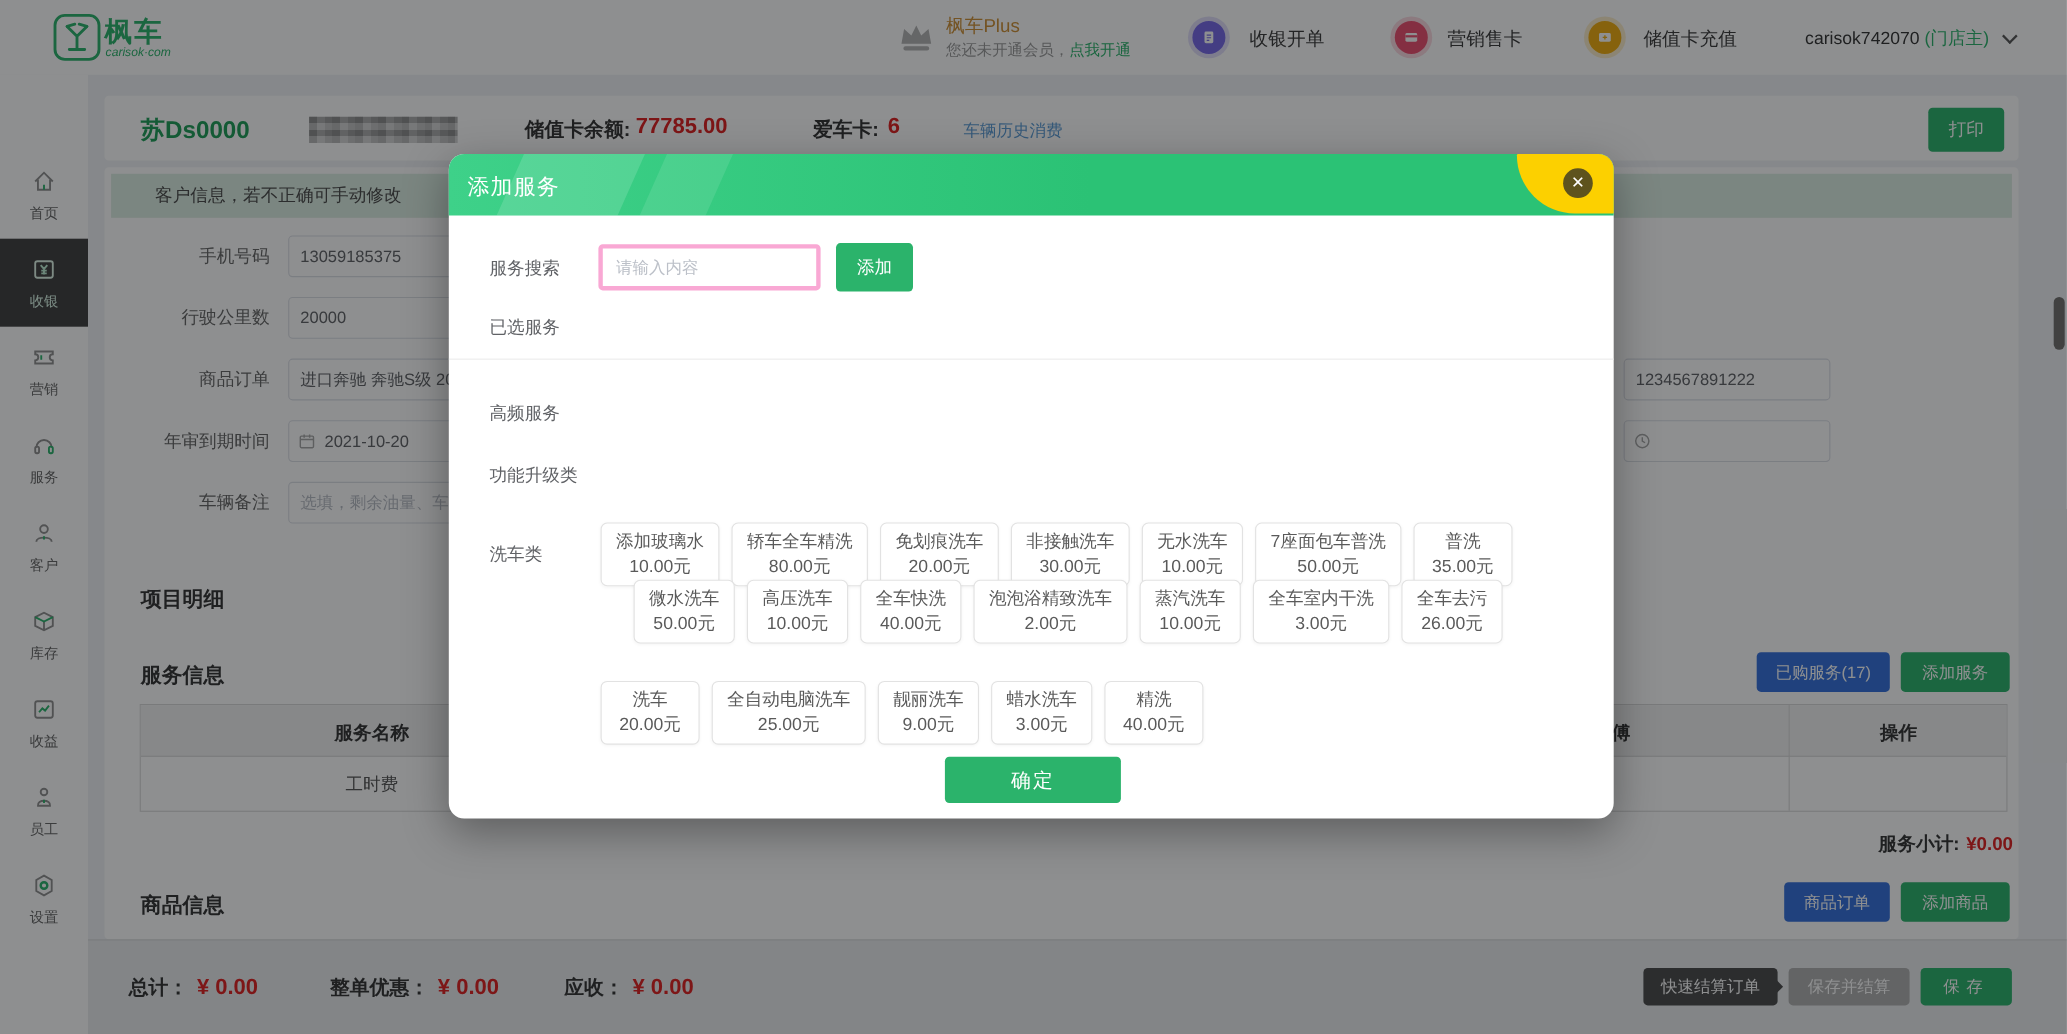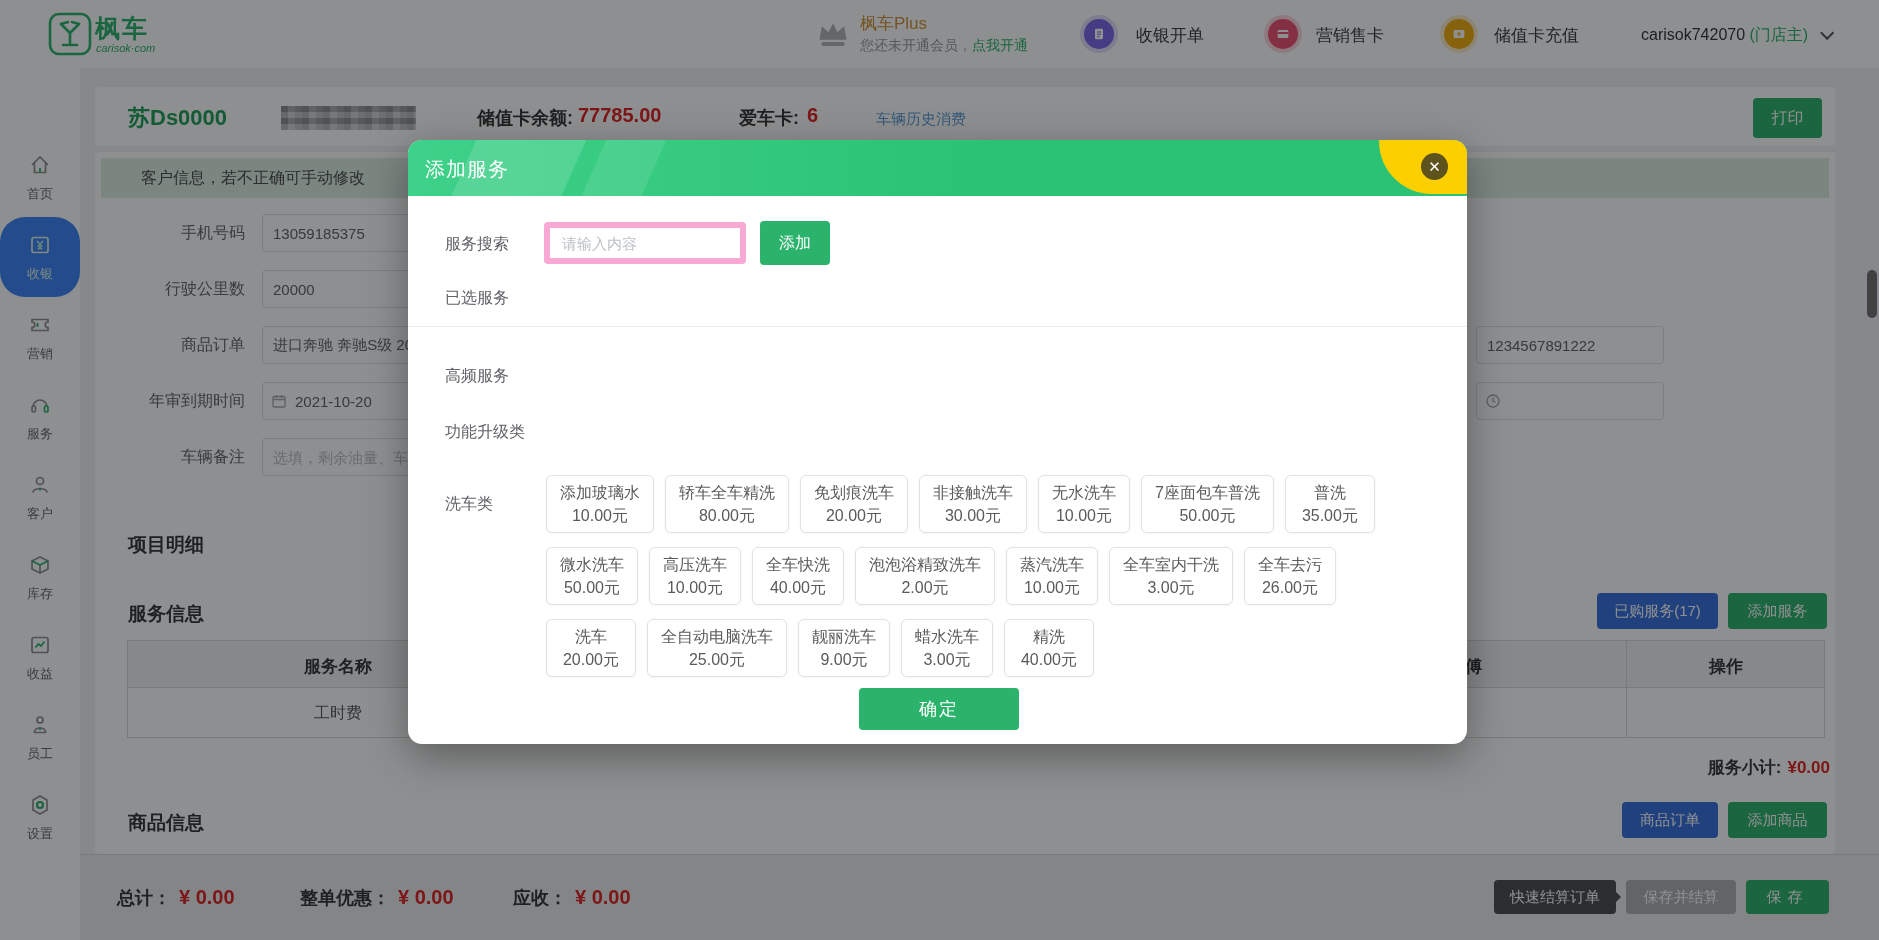--- a/index.html
+++ b/index.html
@@ -16,21 +16,21 @@
   .hmenu-label{font-size:17px;color:#3a3a3a;}
   .hcircle{width:30px;height:30px;border-radius:50%;display:flex;align-items:center;justify-content:center;}
   .user-name{font-size:16px;color:#333;}
   .user-role{color:#2bb36b;}
   .chev{display:inline-block;width:8px;height:8px;border-right:2px solid #555;border-bottom:2px solid #555;transform:rotate(45deg) translateY(-3px);margin-left:7px;}
   
   .sidebar{left:0;top:68px;width:80px;height:872px;background:#ffffff;z-index:4;}
   .side-item{position:absolute;left:0;width:80px;height:80px;text-align:center;cursor:pointer;}
   .side-item .lbl{position:absolute;left:0;right:0;top:48px;font-size:13px;color:#666;}
   .side-item .ic{position:absolute;left:28px;top:16px;width:24px;height:24px;}
-  .side-item.active{background:#3b82f6;border-radius:25px;}
+  .side-item.active{background:#404040;}
   .side-item.active .lbl{color:#d9f5e6;}
   
   .main-bg{left:80px;top:68px;width:1799px;height:872px;background:#f1f3f5;}
   .card{background:#fff;border-radius:4px;}
   .cust-card{left:95px;top:87px;width:1740px;height:59px;}
   .plate{left:128px;top:103px;font-size:22px;font-weight:bold;color:#1e9e58;}
   .masked{left:281px;top:106px;width:135px;height:24px;
     background-image:repeating-linear-gradient(0deg,rgba(255,255,255,.22) 0 6px,rgba(0,0,0,.14) 6px 12px),
       repeating-linear-gradient(90deg,#a4a4a4 0 7px,#c8c8c8 7px 14px,#b2b2b2 14px 21px);}
   .info-lbl{font-size:18px;font-weight:bold;color:#333;}
@@ -68,21 +68,21 @@
   .modal-head{position:absolute;left:0;top:0;width:100%;height:56px;border-radius:14px 14px 0 0;
     background:linear-gradient(90deg,#3ed189 0%,#2bc275 55%,#2bc275 100%);overflow:hidden;}
   .modal-head .stripe1{position:absolute;left:55px;top:-10px;width:110px;height:80px;background:rgba(255,255,255,.14);transform:skewX(-24deg);}
   .modal-head .stripe2{position:absolute;left:185px;top:-10px;width:60px;height:80px;background:rgba(255,255,255,.10);transform:skewX(-24deg);}
   .modal-title{position:absolute;left:17px;top:16px;font-size:20px;color:#fff;letter-spacing:1px;}
   .close-blob{position:absolute;right:-1px;top:0;width:89px;height:54px;background:#fcd000;border-radius:2px 14px 4px 90px;}
   .close-btn{position:absolute;left:1013px;top:13px;width:27px;height:27px;border-radius:50%;background:#5e531d;
     display:flex;align-items:center;justify-content:center;cursor:pointer;}
   .close-btn span{color:#fff;font-size:15px;line-height:15px;}
   .m-label{position:absolute;font-size:16px;color:#606266;text-align:center;}
-  .m-input{position:absolute;left:136px;top:82px;width:202px;height:42px;border:6px solid #f9a8d4;border-radius:4px;
+  .m-input{position:absolute;left:136px;top:82px;width:202px;height:42px;border:4px solid #f9a8d4;border-radius:4px;
     box-sizing:border-box;font-size:15px;color:#606266;padding:0 12px;font-family:inherit;}
   .m-input::placeholder{color:#bcc0c8;}
   .m-add{position:absolute;left:352px;top:81px;width:70px;height:44px;font-size:16px;}
   .m-div{position:absolute;left:0;top:186px;width:100%;height:1px;background:#ececec;}
   .chip-row{position:absolute;left:138px;display:flex;gap:11px;}
   .chip{border:1px solid #e2e2e2;border-radius:6px;background:#fff;box-shadow:0 1px 3px rgba(0,0,0,.04);
     padding:4px 13px;min-width:62px;text-align:center;cursor:pointer;height:48px;display:flex;flex-direction:column;justify-content:center;}
   .chip .nm{font-size:16px;color:#5a5a5a;line-height:24px;white-space:nowrap;}
   .chip .pr{font-size:16px;color:#5a5a5a;line-height:22px;}
   .chip .nm.dots{font-size:12px;letter-spacing:5px;color:#777;font-weight:bold;}
@@ -346,21 +346,21 @@
         </div>
       <div class="chip">
           <div class="nm">7座面包车普洗</div>
           <div class="pr">50.00元</div>
         </div>
       <div class="chip">
           <div class="nm">普洗</div>
           <div class="pr">35.00元</div>
         </div>
     </div>
-    <div class="chip-row" style="top:407px;">
+    <div class="chip-row" style="top:387px;margin-left:30px;">
       <div class="chip">
           <div class="nm">微水洗车</div>
           <div class="pr">50.00元</div>
         </div>
       <div class="chip">
           <div class="nm">高压洗车</div>
           <div class="pr">10.00元</div>
         </div>
       <div class="chip">
           <div class="nm">全车快洗</div>

